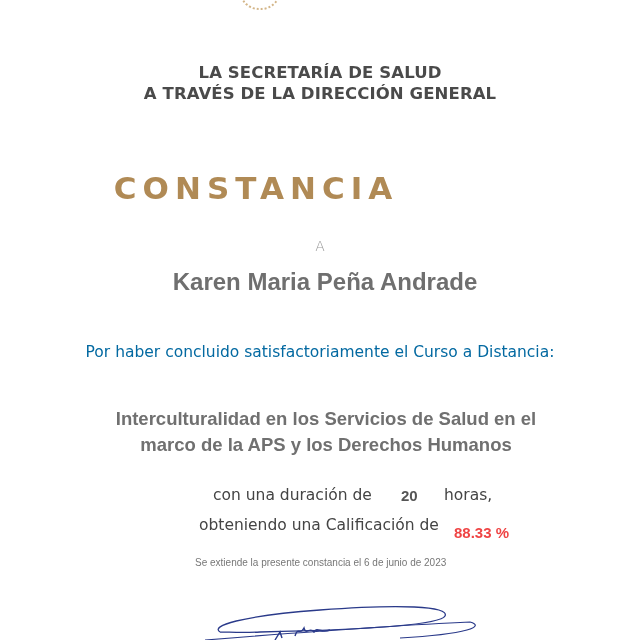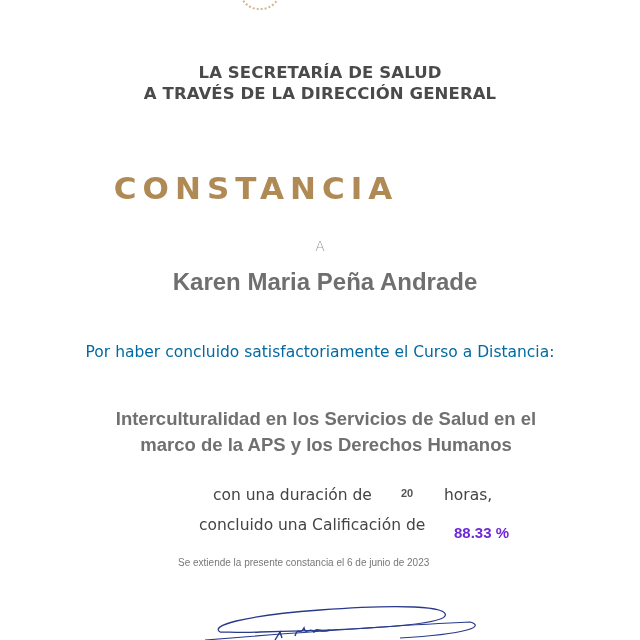--- a/index.html
+++ b/index.html
@@ -38,29 +38,29 @@
       color: #0369a1; font-size: 15.5px; font-family: "DejaVu Sans", sans-serif;
     }
     .course {
       position: absolute; left: 0; top: 406px; width: 652px; text-align: center;
       color: #707070; font-weight: bold; font-size: 18.5px; line-height: 26px;
     }
     .duration {
       position: absolute; top: 486px; left: 189px;
       color: #444; font-size: 15.5px; font-family: "DejaVu Sans", sans-serif; margin-left: 24px;
     }
-    .duration .num { position: absolute; left: 188px; top: 1px; font-family: "Liberation Sans", sans-serif; font-weight: bold; color: #555; font-size: 11px; }
+    .duration .num { position: absolute; left: 188px; top: 1px; font-family: "Liberation Sans", sans-serif; font-weight: bold; color: #555; font-size: 15px; }
     .duration .unit { position: absolute; left: 231px; top: 0; white-space: nowrap; }
     .grade {
       position: absolute; top: 516px; left: 199px;
       color: #444; font-size: 15.5px; font-family: "DejaVu Sans", sans-serif; white-space: nowrap;
     }
-    .grade .val { position: absolute; left: 255px; top: 8px; font-family: "Liberation Sans", sans-serif; font-weight: bold; color: #6d28d9; font-size: 15px; white-space: nowrap; }
+    .grade .val { position: absolute; left: 255px; top: 8px; font-family: "Liberation Sans", sans-serif; font-weight: bold; color: #ef4444; font-size: 15px; white-space: nowrap; }
     .issued {
-      position: absolute; top: 557px; left: 178px;
+      position: absolute; top: 557px; left: 195px;
       color: #777; font-size: 10px; white-space: nowrap;
     }
     .signature { position: absolute; left: 200px; top: 596px; width: 290px; height: 44px; }
   </style>
 </head>
 <body>
 
 <div class="seal"></div>
 
 <div class="heading">
@@ -78,21 +78,21 @@
   <div>marco de la APS y los Derechos Humanos</div>
 </div>
 
 <div class="duration">
   <span>con una duración de</span>
   <span class="num">20</span>
   <span class="unit">horas,</span>
 </div>
 
 <div class="grade">
-  <span>concluido una Calificación de</span>
+  <span>obteniendo una Calificación de</span>
   <span class="val">88.33 %</span>
 </div>
 
 <div class="issued">Se extiende la presente constancia el 6 de junio de 2023</div>
 
 <svg class="signature" viewBox="0 0 290 44">
   <path d="M 20 36 C 10 30, 40 20, 120 14 C 200 8, 250 10, 245 20 C 240 30, 150 34, 60 36 C 40 37, 30 36, 20 36" fill="none" stroke="#2a3a8a" stroke-width="1.3"></path>
   <path d="M 5 44 C 80 38, 180 30, 270 26 C 285 30, 270 38, 200 42" fill="none" stroke="#2a3a8a" stroke-width="1.2"></path>
   <path d="M 75 44 L 80 36 L 82 42 M 95 40 C 98 30, 100 40, 104 32 C 106 40, 110 30, 114 36 C 118 30, 120 38, 130 34" fill="none" stroke="#2a3a8a" stroke-width="1.4"></path>
 </svg>

